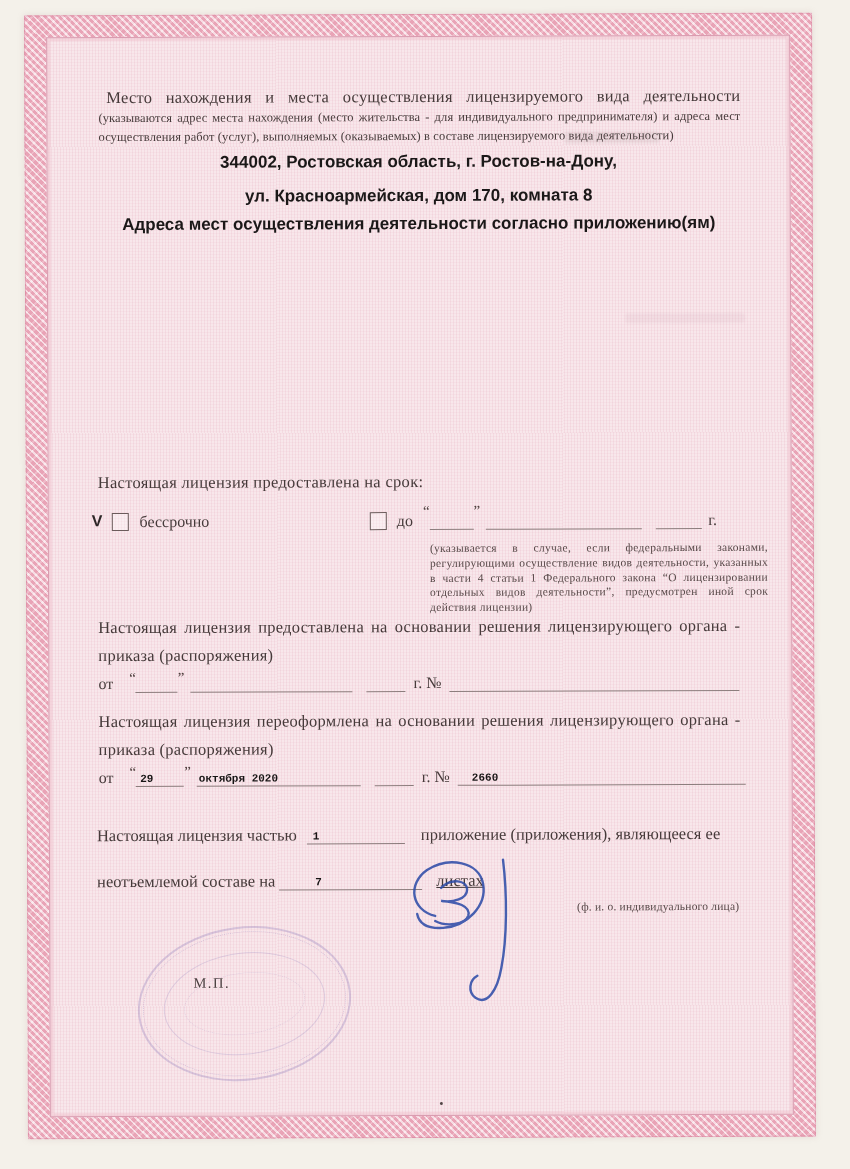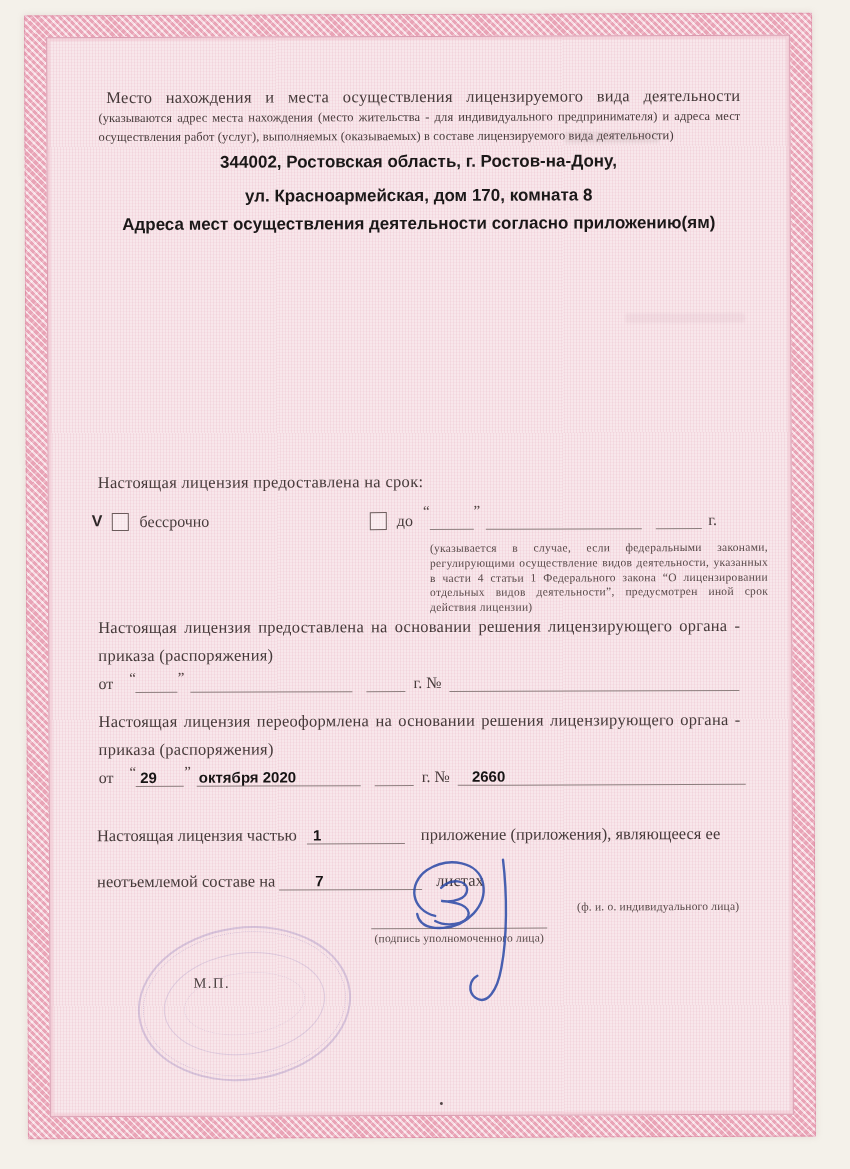--- a/index.html
+++ b/index.html
@@ -50,22 +50,22 @@
   .frow { display:flex; align-items:flex-end; font-size:16px; }
   .cb { width:17px; height:18px; border:1.3px solid #6b5b5b; background:rgba(255,255,255,.30);
         display:inline-block; box-sizing:border-box; }
   .vmark { font-family:"Liberation Sans", sans-serif; font-weight:bold; color:#2e2828;
            font-size:16px; margin-right:-2px; line-height:1; transform:translateY(-2px); }
   .row-perpetual { position:absolute; left:66px; top:492px; height:24px; gap:11px; }
   .row-until { position:absolute; left:344px; top:490px; height:26px; }
   .q { align-self:flex-start; line-height:1; font-size:15px; color:#50403f; }
   .bl { display:inline-block; border-bottom:1px solid #8c7d7d; height:18px; position:relative; }
   .bl .fill {
-    position:absolute; bottom:1px; font-family:Liberation Sans, sans-serif;
-    font-weight:bold; color:#171414; font-size:15px; white-space:nowrap; line-height:1;
+    position:absolute; bottom:1px; font-family:Liberation Mono, monospace;
+    font-weight:bold; color:#171414; font-size:11px; white-space:nowrap; line-height:1;
   }
   .lbl { line-height:1.1; white-space:pre; }
 
   .term-note {
     position:absolute; left:404px; top:527px; width:338px;
     font-size:11.5px; line-height:14.8px; text-align:justify;
     color:#584949; letter-spacing:.3px;
   }
 
   .sect-line { position:absolute; left:72px; width:642px; font-size:16.5px;
@@ -188,27 +188,23 @@
         <span class="bl" style="width:98px; margin-left:10px;">
           <span class="fill" style="left:6px;">1</span>
         </span>
         <span class="lbl" style="margin-left:16px;">приложение (приложения), являющееся ее</span>
       </div>
       <div class="frow attach-row" style="top:852px; font-size:16.5px;">
         <span class="lbl">неотъемлемой составе на</span>
         <span class="bl" style="width:143px; margin-left:4px;">
           <span class="fill" style="left:36px;">7</span>
         </span>
-        <span class="lbl" style="margin-left:14px;">листах</span>
-      </div>
-
-      <div class="sig-col col-sig">
-        <div class="sig-name"></div>
-        <div class="sig-caption">(подпись уполномоченного лица)</div>
-      </div>
+        <span class="lbl" style="margin-left:14px;text-decoration:underline;">листах</span>
+      </div>
+
       <div class="sig-col col-name">
         <div class="sig-caption">(ф. и. о. индивидуального лица)</div>
       </div>
 
       <div class="mp">М.П.</div>
 
       <div class="stamp">
         <span class="ring r1"></span>
         <span class="ring r2"></span>
         <span class="ring r3"></span>

